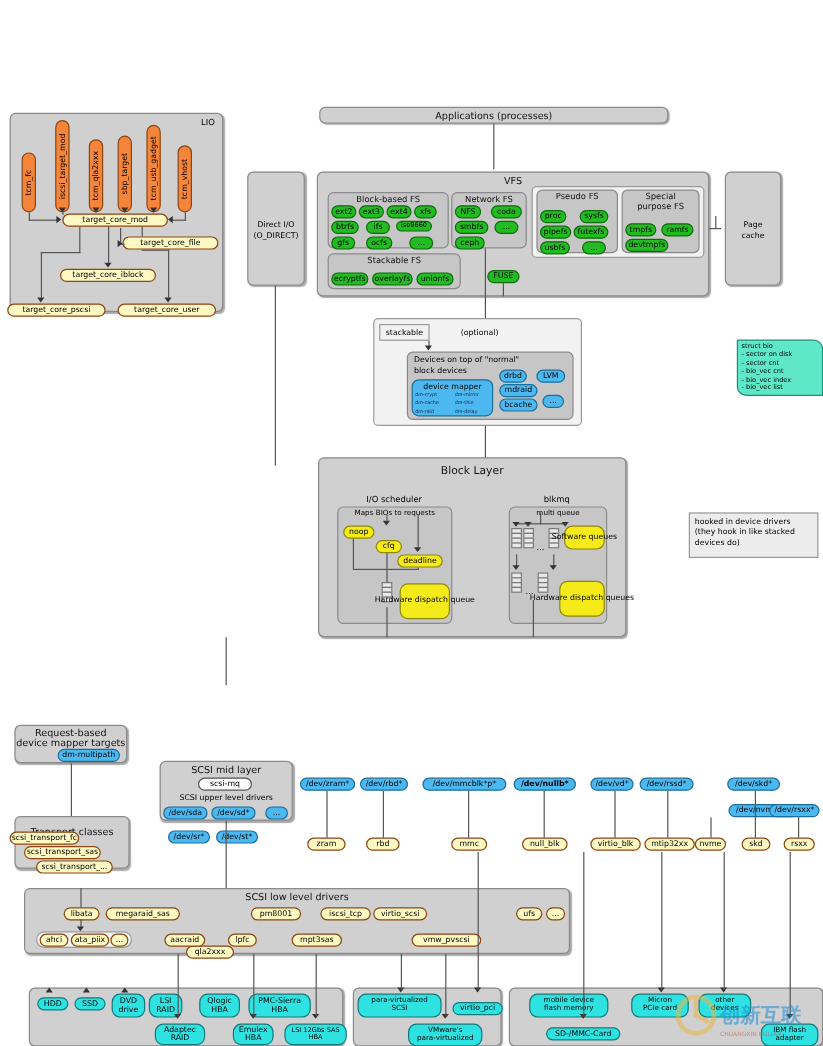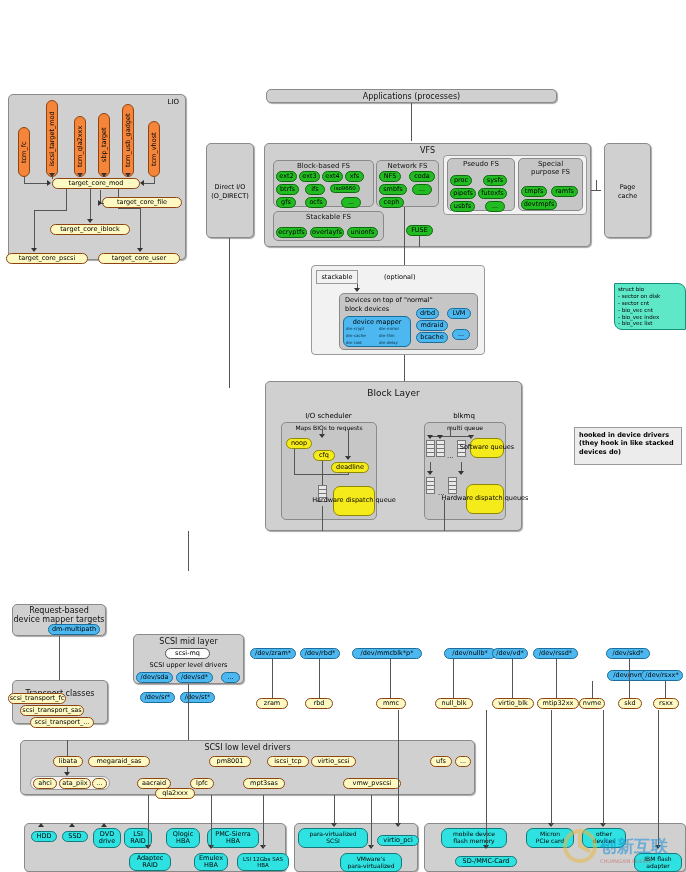--- a/index.html
+++ b/index.html
@@ -321,21 +321,21 @@
     <i></i>
     <i></i>
     <i></i>
     <i></i>
   </div>
 <div class="abs pill p-yellow tall" style="left:466px; top:484px; width:38px; height:30px; flex-direction:column; line-height:1.15; font-size:6.5px;">
   <span style="display:block; text-align:center;">Hardware dispatch queues</span>
 </div>
 <div class="abs ln lnv" style="left:444px; top:500px; height:31px;"></div>
 
-<div class="abs note" style="left:574px; top:427px; width:108px; height:38px;font-weight:bold;">hooked in device drivers (they hook in like stacked devices do)</div>
+<div class="abs note" style="left:574px; top:427px; width:108px; height:38px;">hooked in device drivers (they hook in like stacked devices do)</div>
 
 <div class="abs gbox" style="left:12px; top:604px; width:94px; height:32px;">
   <div class="title" style="margin-top:1px;">Request-based</div>
   <div class="title">device mapper targets</div>
 </div>
 <div class="abs pill p-blue" style="left:48px; top:624px; width:52px;">dm-multipath</div>
 
 <div class="abs gbox" style="left:12px; top:680px; width:96px; height:44px;">
   <div class="title" style="margin-top:8px;">Transport classes</div>
 </div>
@@ -359,21 +359,21 @@
 <div class="abs ln lnv" style="left:272px; top:659px; height:39px;"></div>
 
 <div class="abs pill p-blue" style="left:300px; top:648px; width:40px;">/dev/rbd*</div>
 <div class="abs pill p-orange" style="left:305px; top:698px; width:28px;">rbd</div>
 <div class="abs ln lnv" style="left:319px; top:659px; height:39px;"></div>
 
 <div class="abs pill p-blue" style="left:352px; top:648px; width:70px;">/dev/mmcblk*p*</div>
 <div class="abs pill p-orange" style="left:376px; top:698px; width:30px;">mmc</div>
 <div class="abs ln lnv" style="left:390px; top:659px; height:39px;"></div>
 
-<div class="abs pill p-blue" style="left:444px; top:648px; width:52px;">/dev/nullb*</div>
+<div class="abs pill p-blue" style="left:428px; top:648px; width:52px;font-weight:bold;">/dev/nullb*</div>
 <div class="abs pill p-orange" style="left:435px; top:698px; width:38px;">null_blk</div>
 <div class="abs ln lnv" style="left:453px; top:659px; height:39px;"></div>
 
 <div class="abs pill p-blue" style="left:492px; top:648px; width:36px;">/dev/vd*</div>
 <div class="abs pill p-orange" style="left:492px; top:698px; width:42px;">virtio_blk</div>
 <div class="abs ln lnv" style="left:512px; top:659px; height:39px;"></div>
 
 <div class="abs pill p-blue" style="left:533px; top:648px; width:45px;">/dev/rssd*</div>
 <div class="abs pill p-orange" style="left:537px; top:698px; width:42px;">mtip32xx</div>
 <div class="abs ln lnv" style="left:556px; top:659px; height:39px;"></div>

